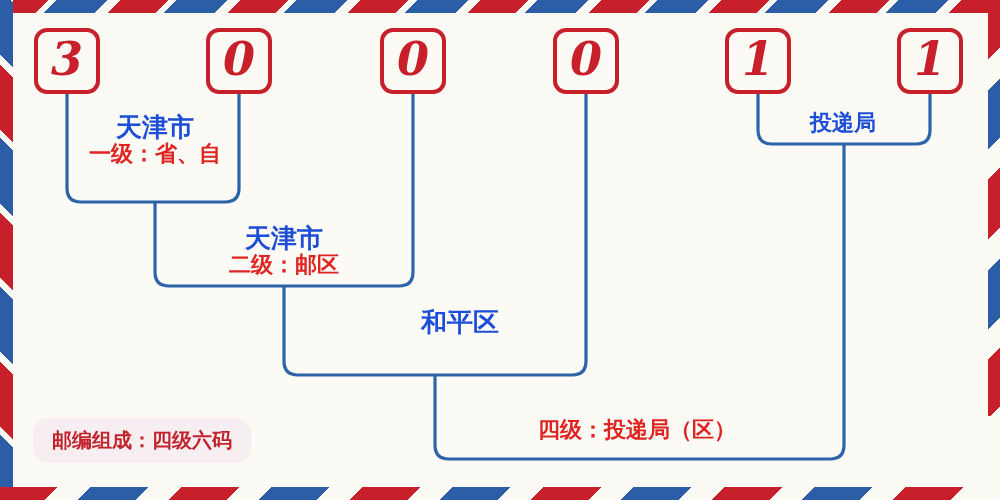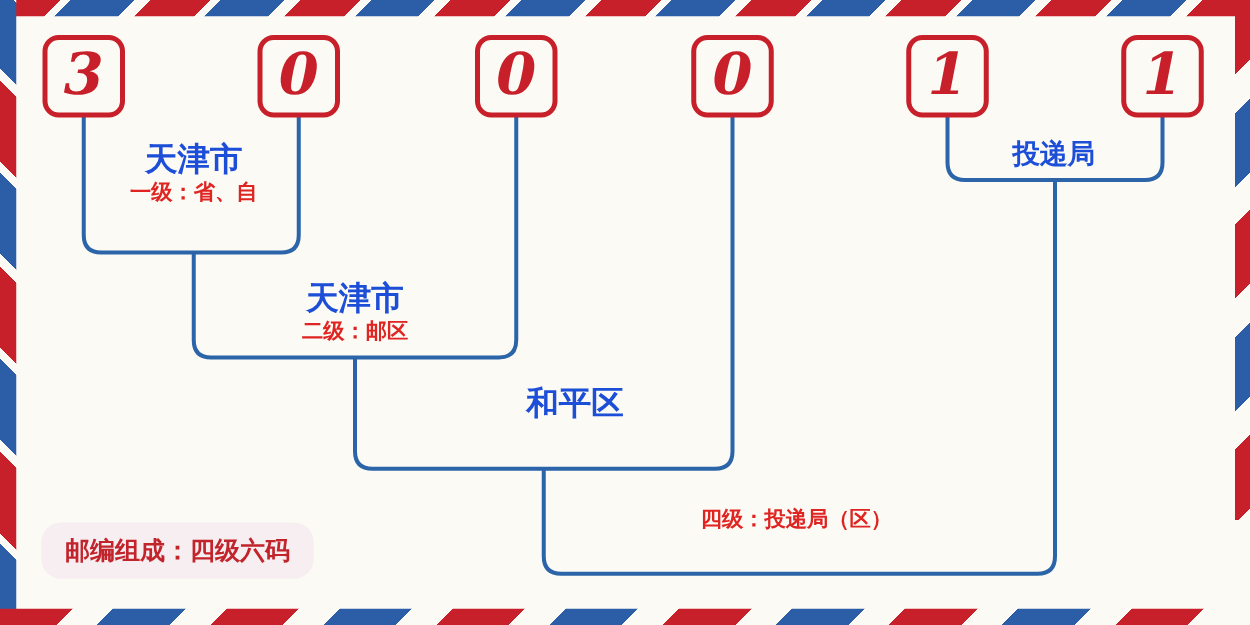--- a/index.html
+++ b/index.html
@@ -44,24 +44,24 @@
     font-size:46px;color:#c8202a;line-height:1;transform:translateY(-2px);
   }
   
   .lvl{position:absolute;transform:translateX(-50%);text-align:center;white-space:nowrap;}
   .lvl .name{
     font-family:Liberation Serif, serif;font-weight:bold;color:#1d4ed8;
     font-size:26px;line-height:30px;
   }
   .lvl .desc{
     font-family:"DejaVu Sans",sans-serif;font-weight:bold;color:#df2421;
-    font-size:17px;line-height:22px;
+    font-size:22px;line-height:22px;
   }
   .lvl-4 .name{font-size:21px;}
-  .lvl-4 .desc{margin-top:14px;}
+  .lvl-4 .desc{margin-top:28px;}
   .lvl-delivery .name{font-size:22px;}
   
   .badge{
     position:absolute;left:33px;top:418px;width:218px;height:45px;
     background:#f6eef1;border-radius:16px;
     display:flex;align-items:center;justify-content:center;
   }
   .badge span{
     font-family:"DejaVu Serif",serif;font-weight:bold;
     font-size:20px;color:#c2242c;white-space:nowrap;

